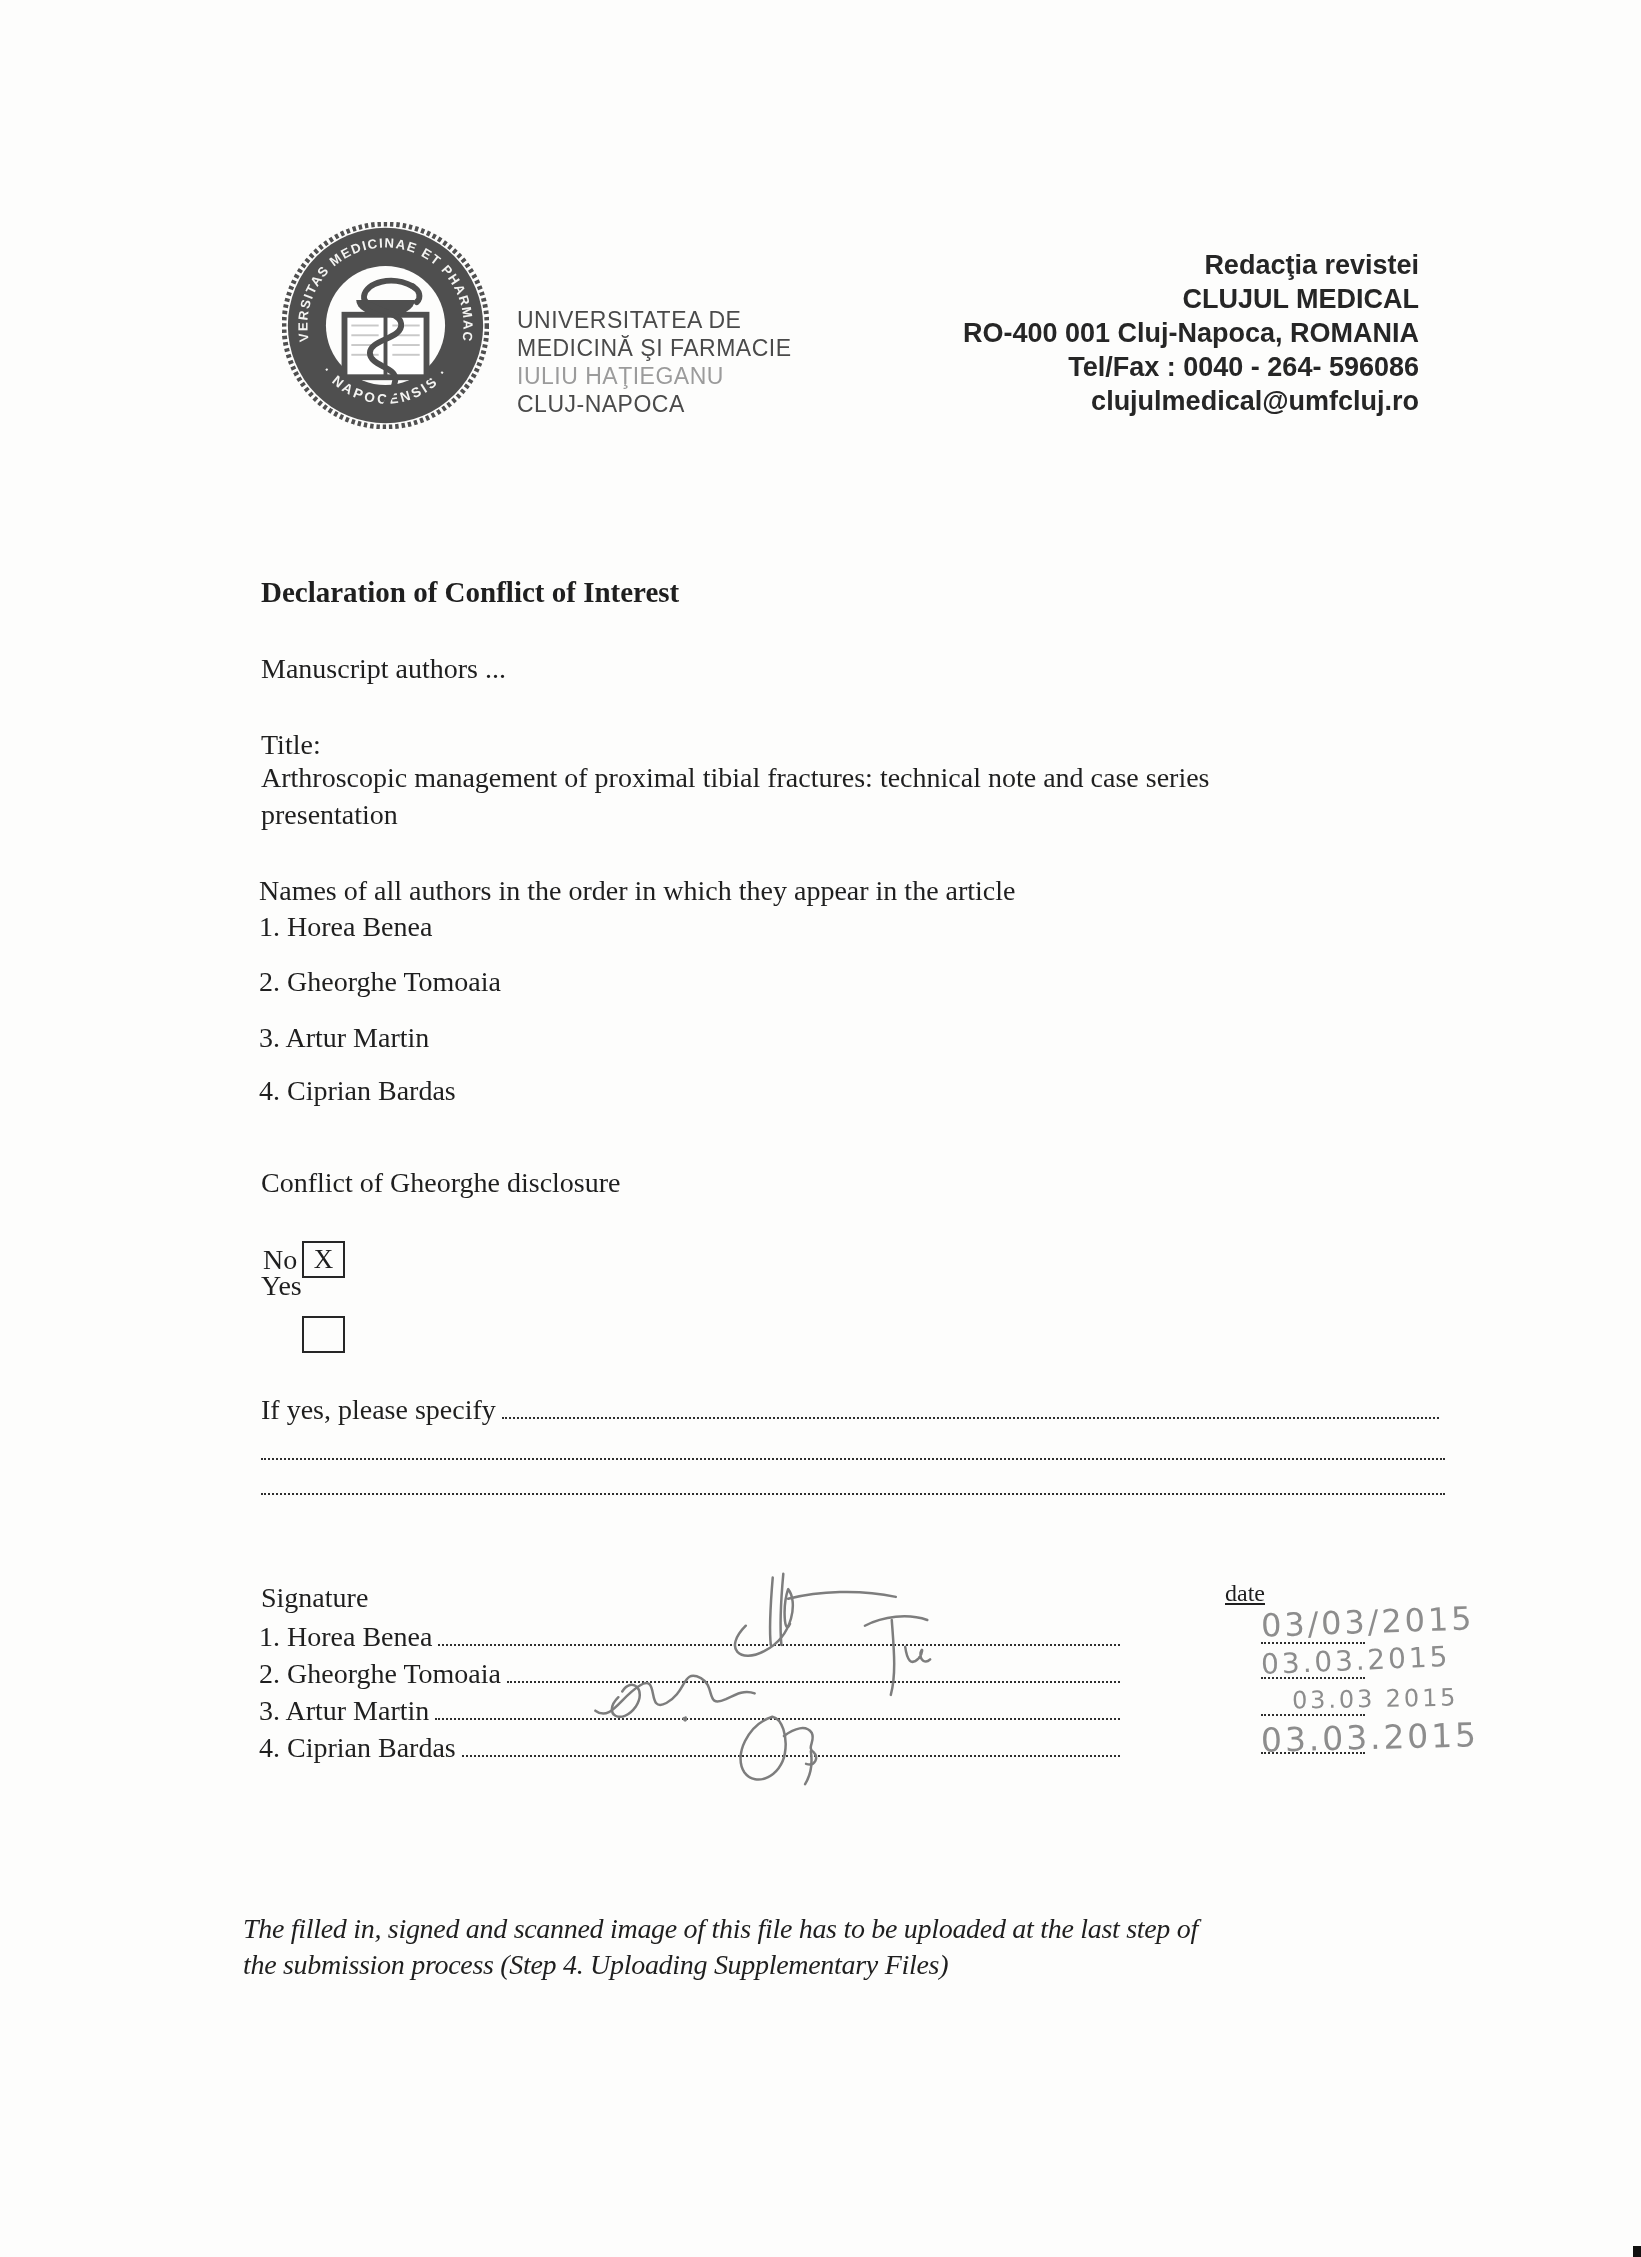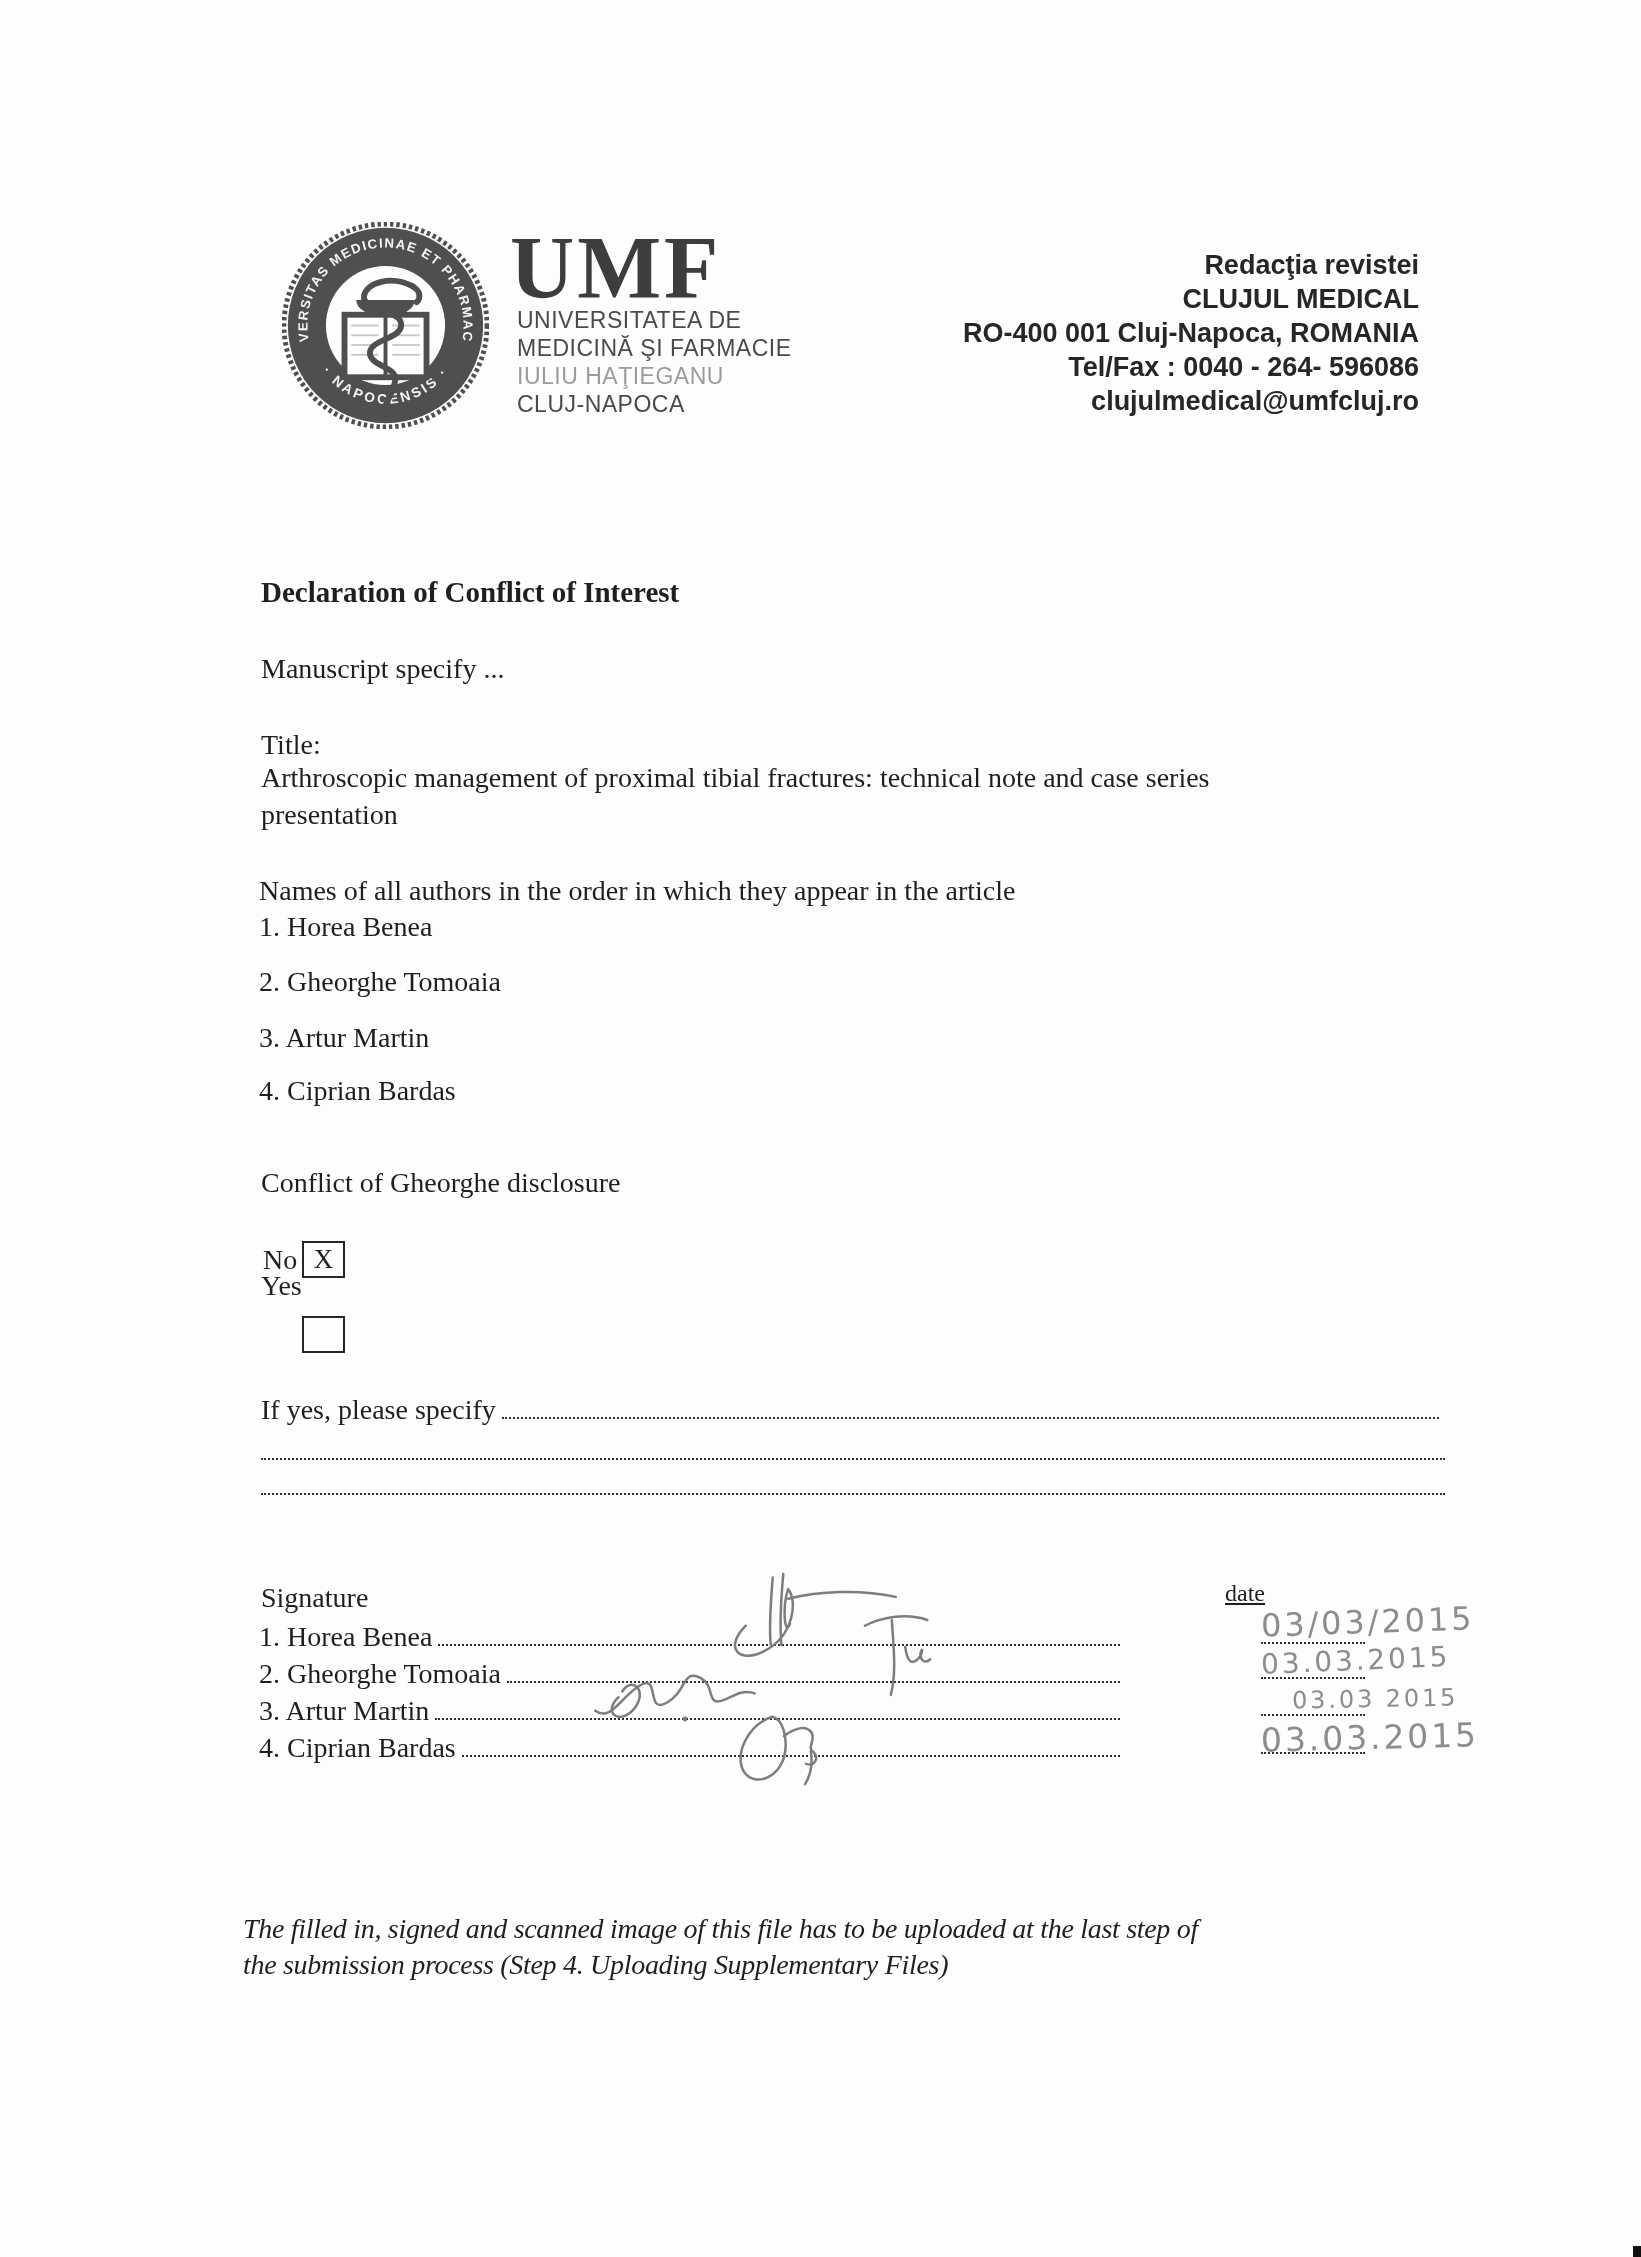--- a/index.html
+++ b/index.html
@@ -105,36 +105,35 @@
       </g>
     </g>
 
     <g>
       <path d="M76,80 a30,17 0 0 0 60,0 z" fill="#4f4f4f"></path>
       <path d="M134,66 C112,54 86,62 84,76 C82,90 120,90 122,104 C124,120 90,120 90,134 C90,148 118,148 116,162 C114,174 109,180 106,188" fill="none" stroke="#4f4f4f" stroke-width="6" stroke-linecap="round"></path>
       <path d="M134,66 C141,70 143,77 138,82" fill="none" stroke="#4f4f4f" stroke-width="6" stroke-linecap="round"></path>
     </g>
   </svg>
 
-  <div class="abs umf-acronym">UMF</div>
   <div class="abs umf-sub umf-l1">UNIVERSITATEA DE</div>
   <div class="abs umf-sub umf-l2">MEDICINĂ ŞI FARMACIE</div>
   <div class="abs umf-sub umf-l3">IULIU HAŢIEGANU</div>
   <div class="abs umf-sub umf-l4">CLUJ-NAPOCA</div>
 
   <div class="abs address">
     <div>Redacţia revistei</div>
     <div>CLUJUL MEDICAL</div>
     <div>RO-400 001 Cluj-Napoca, ROMANIA</div>
     <div>Tel/Fax : 0040 - 264- 596086</div>
     <div>clujulmedical@umfcluj.ro</div>
   </div>
 
   <div class="abs heading">Declaration of Conflict of Interest</div>
-  <div class="abs serif29 manuscript">Manuscript specify ...</div>
+  <div class="abs serif29 manuscript">Manuscript authors ...</div>
 
   <div class="abs serif29 title-label">Title:</div>
   <div class="abs serif29 title-1">Arthroscopic management of proximal tibial fractures: technical note and case series</div>
   <div class="abs serif29 title-2">presentation</div>
 
   <div class="abs serif29 authors-heading">Names of all authors in the order in which they appear in the article</div>
   <div class="abs serif29 author-1">1. Horea Benea</div>
   <div class="abs serif29 author-2">2. Gheorghe Tomoaia</div>
   <div class="abs serif29 author-3">3. Artur Martin</div>
   <div class="abs serif29 author-4">4. Ciprian Bardas</div>

